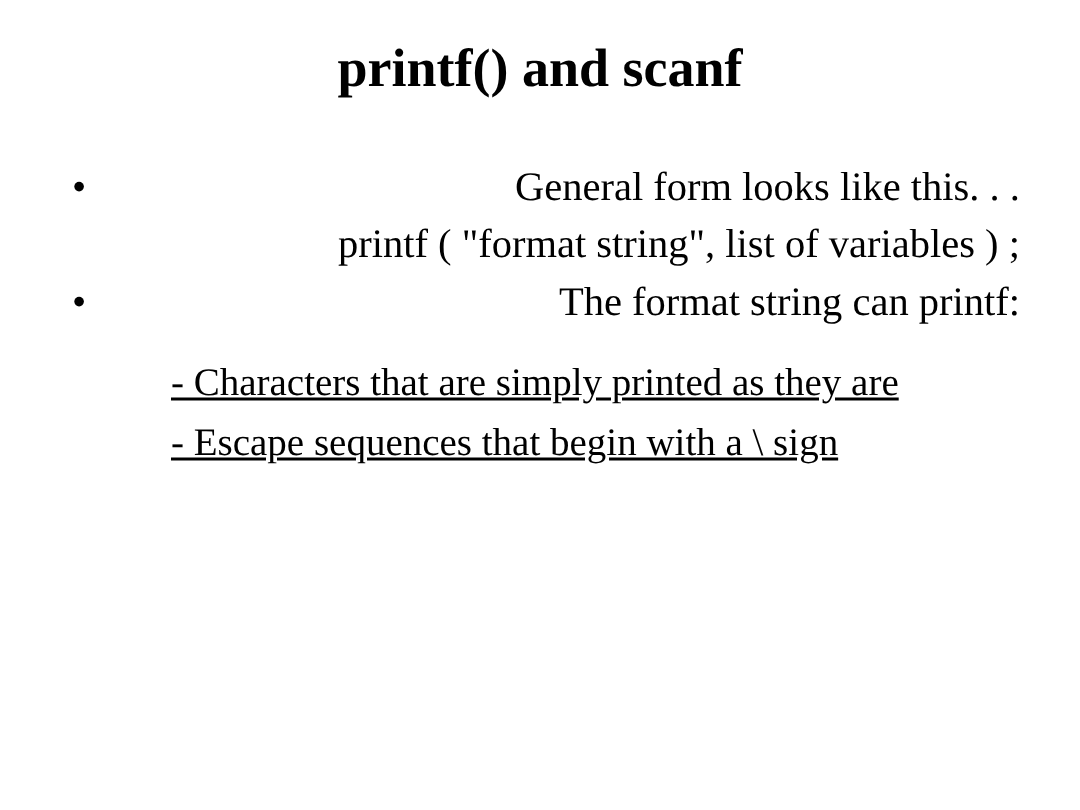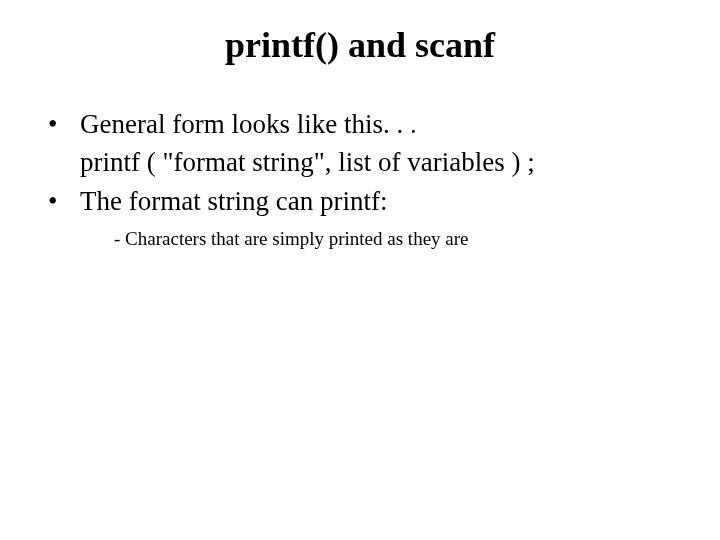--- a/index.html
+++ b/index.html
@@ -31,37 +31,39 @@
   }
   ul.outer {
     list-style: none;
     margin: 0;
     padding: 0;
   }
   ul.outer > li {
     position: relative;
     padding-left: 40px;
     margin-bottom: 2px;
+    text-align: right;
   }
   ul.outer > li.bulleted::before {
     content: "•";
     position: absolute;
     left: 8px;
     top: 0;
     font-size: 27px;
     line-height: 1.35;
   }
   ul.outer > li.nobullet::before {
     content: "";
   }
   .sub {
-    margin-top: 6px;
+    margin-top: 17px;
     padding-left: 74px;
-    font-size: 19px;
+    font-size: 26px;
     line-height: 1.45;
+    text-decoration: underline;
   }
   .sub .subline {
     margin-bottom: 2px;
   }
 </style>
 </head>
 <body>
 
 <div class="slide">
   <div class="title">printf() and scanf</div>
@@ -74,15 +76,16 @@
       <li class="nobullet">
         <span>printf ( "format string", list of variables ) ;</span>
       </li>
       <li class="bulleted">
         <span>The format string can printf:</span>
       </li>
     </ul>
 
     <div class="sub">
       <div class="subline">- Characters that are simply printed as they are</div>
+      <div class="subline">- Escape sequences that begin with a \ sign</div>
     </div>
   </div>
 </div>
 
 </body></html>

